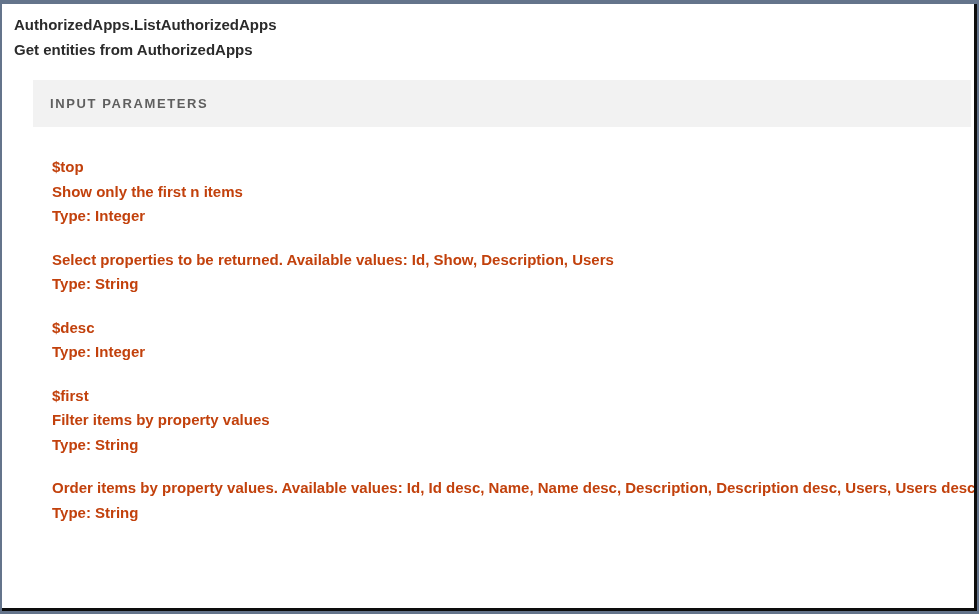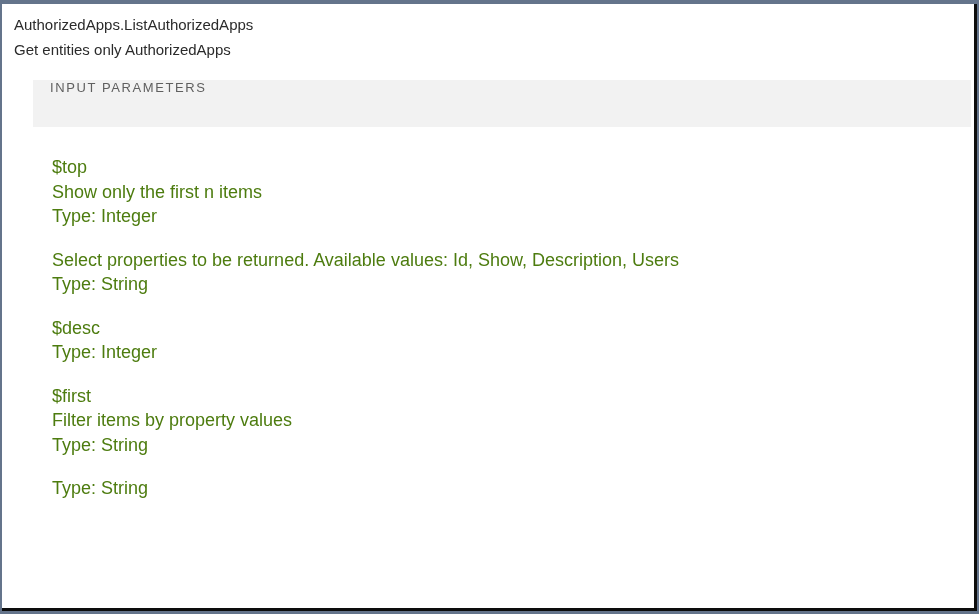--- a/index.html
+++ b/index.html
@@ -1,15 +1,15 @@
 <!DOCTYPE html>
 <html><head>
 <meta charset="utf-8">
 <style>
-  * { box-sizing: border-box; margin: 0; padding: 0; }
+  * { box-sizing: border-box; margin: 0; padding: 0; font-weight: bold; }
   html, body { width: 979px; height: 614px; }
   body {
     position: relative;
     background: #ffffff;
     font-family: "Liberation Sans", sans-serif;
     color: #2f2f2f;
     overflow: hidden;
   }
   
   .frame {
@@ -30,52 +30,53 @@
     font-size: 15px;
     line-height: 25px;
     color: #2b2b2b;
     white-space: nowrap;
   }
   .section-bar {
     margin: 18px 8px 0 33px;
     height: 47px;
     background: #f2f2f2;
     display: flex;
+    align-items: center;
     padding-left: 17px;
   }
   .section-title {
     font-size: 13px;
     letter-spacing: 1.6px;
     color: #5f5f5f;
     white-space: nowrap;
   }
   .params {
     padding: 28px 6px 0 52px;
     overflow: hidden;
   }
   .param {
     margin-bottom: 19px;
   }
   .param-name,
   .param-desc,
   .param-type {
-    font-size: 18px;
+    font-size: 15px;
     line-height: 24.5px;
-    color: #4d7c0f;
+    color: #c2410c;
     white-space: nowrap;
   }
 </style>
 </head>
 <body>
 
 <div class="frame"></div>
 
 <div class="doc-header">
   <div class="page-title">AuthorizedApps.ListAuthorizedApps</div>
-  <div class="page-subtitle">Get entities only AuthorizedApps</div>
+  <div class="page-subtitle">Get entities from AuthorizedApps</div>
 </div>
 
 <div class="section-bar">
   <span class="section-title">INPUT PARAMETERS</span>
 </div>
 
 <div class="params">
 
   <div class="param">
     <div class="param-name">$top</div>
@@ -93,16 +94,17 @@
     <div class="param-type">Type: Integer</div>
   </div>
 
   <div class="param">
     <div class="param-name">$first</div>
     <div class="param-desc">Filter items by property values</div>
     <div class="param-type">Type: String</div>
   </div>
 
   <div class="param">
+    <div class="param-desc">Order items by property values. Available values: Id, Id desc, Name, Name desc, Description, Description desc, Users, Users desc</div>
     <div class="param-type">Type: String</div>
   </div>
 
 </div>
 
 </body></html>

